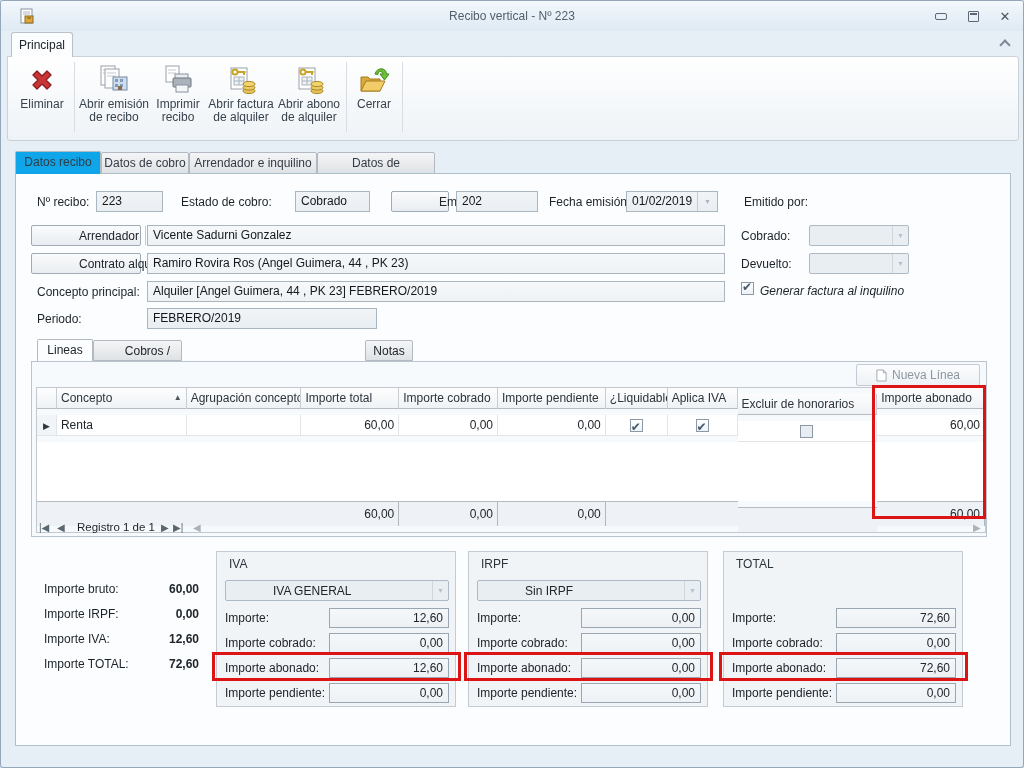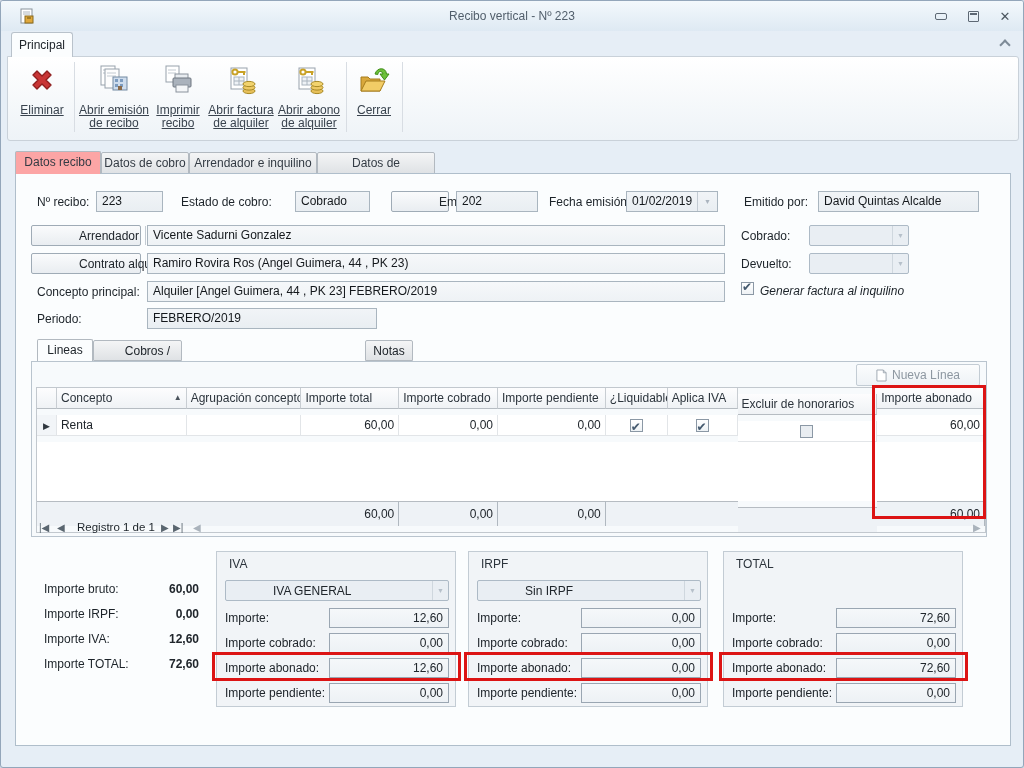--- a/index.html
+++ b/index.html
@@ -28,28 +28,28 @@
   
   .ribbon-tab { position:absolute; left:10px; top:31px; width:62px; height:25px;
                 background:#fbfdfe; border:1px solid #b9c2cb; border-bottom:none;
                 border-radius:3px 3px 0 0; text-align:center; line-height:24px; z-index:3; }
   .ribbon-body { position:absolute; left:6px; top:55px; width:1012px; height:85px;
                  background:linear-gradient(#ffffff,#eef3f7); border:1px solid #c9d1d9;
                  border-radius:0 3px 3px 3px; }
   .rbtn { position:absolute; top:5px; height:74px; text-align:center; color:#39434e;
           border-radius:2px; padding-top:2px; cursor:default; }
   .rbtn .icon32 { display:block; margin:0 auto; width:32px; height:32px; }
-  .rbtn .rlabel { display:block; margin-top:8px; line-height:13px;text-decoration:underline; }
+  .rbtn .rlabel { display:block; margin-top:2px; line-height:13px; }
   .rsep { position:absolute; top:5px; width:1px; height:70px; background:#d8dde3; }
 
   
   .mtab { position:absolute; top:151px; height:22px; background:linear-gradient(#f4f5f6,#dfe2e5);
           border:1px solid #b2b9c0; border-radius:2px 2px 0 0; text-align:center;
           line-height:21px; color:#333b44; }
-  .mtab.active { top:150px; height:23px; background:#fca5a5; border-bottom:none; z-index:4; }
+  .mtab.active { top:150px; height:23px; background:#0ea5e9; border-bottom:none; z-index:4; }
 
   
   .content { position:absolute; left:14px; top:172px; width:996px; height:573px;
              background:#fbfdfe; border:1px solid #afbecb; }
 
   .lbl { position:absolute; white-space:nowrap; color:#1c2329; }
   .fld { position:absolute; height:21px; background:linear-gradient(#f1f4f7,#e9eef2);
          border:1px solid #a9b5bf; padding:0 5px; line-height:19px; white-space:nowrap;
          overflow:hidden; color:#14181c; }
   .fld.white { background:linear-gradient(#f6f8fa,#eef2f5); }
@@ -245,21 +245,20 @@
     <span class="ctext">Emisión</span>
     <span class="arr">▼</span>
   </div>
   <div class="fld" style="left:455px; top:190px; width:82px;">202</div>
   <span class="lbl" style="left:548px; top:194px;">Fecha emisión:</span>
   <div class="fld" style="left:625px; top:190px; width:92px; padding:0; display:flex;">
     <span style="flex:1; padding:0 5px;">01/02/2019</span>
     <span class="fld-arrow">▼</span>
   </div>
   <span class="lbl" style="left:743px; top:194px;text-align:center;">Emitido por:</span>
-  <div class="fld" style="left:817px; top:190px; width:161px;">David Quintas Alcalde</div>
 
   
   <div class="combo" style="left:30px; top:224px; width:110px;">
     <span class="ctext">Arrendador</span>
     <span class="arr">▼</span>
   </div>
   <div class="fld white" style="left:146px; top:224px; width:578px;">Vicente Sadurni Gonzalez</div>
   <span class="lbl" style="left:740px; top:228px;">Cobrado:</span>
   <div class="combo disabled" style="left:808px; top:224px; width:100px;">
     <span class="ctext"></span>

